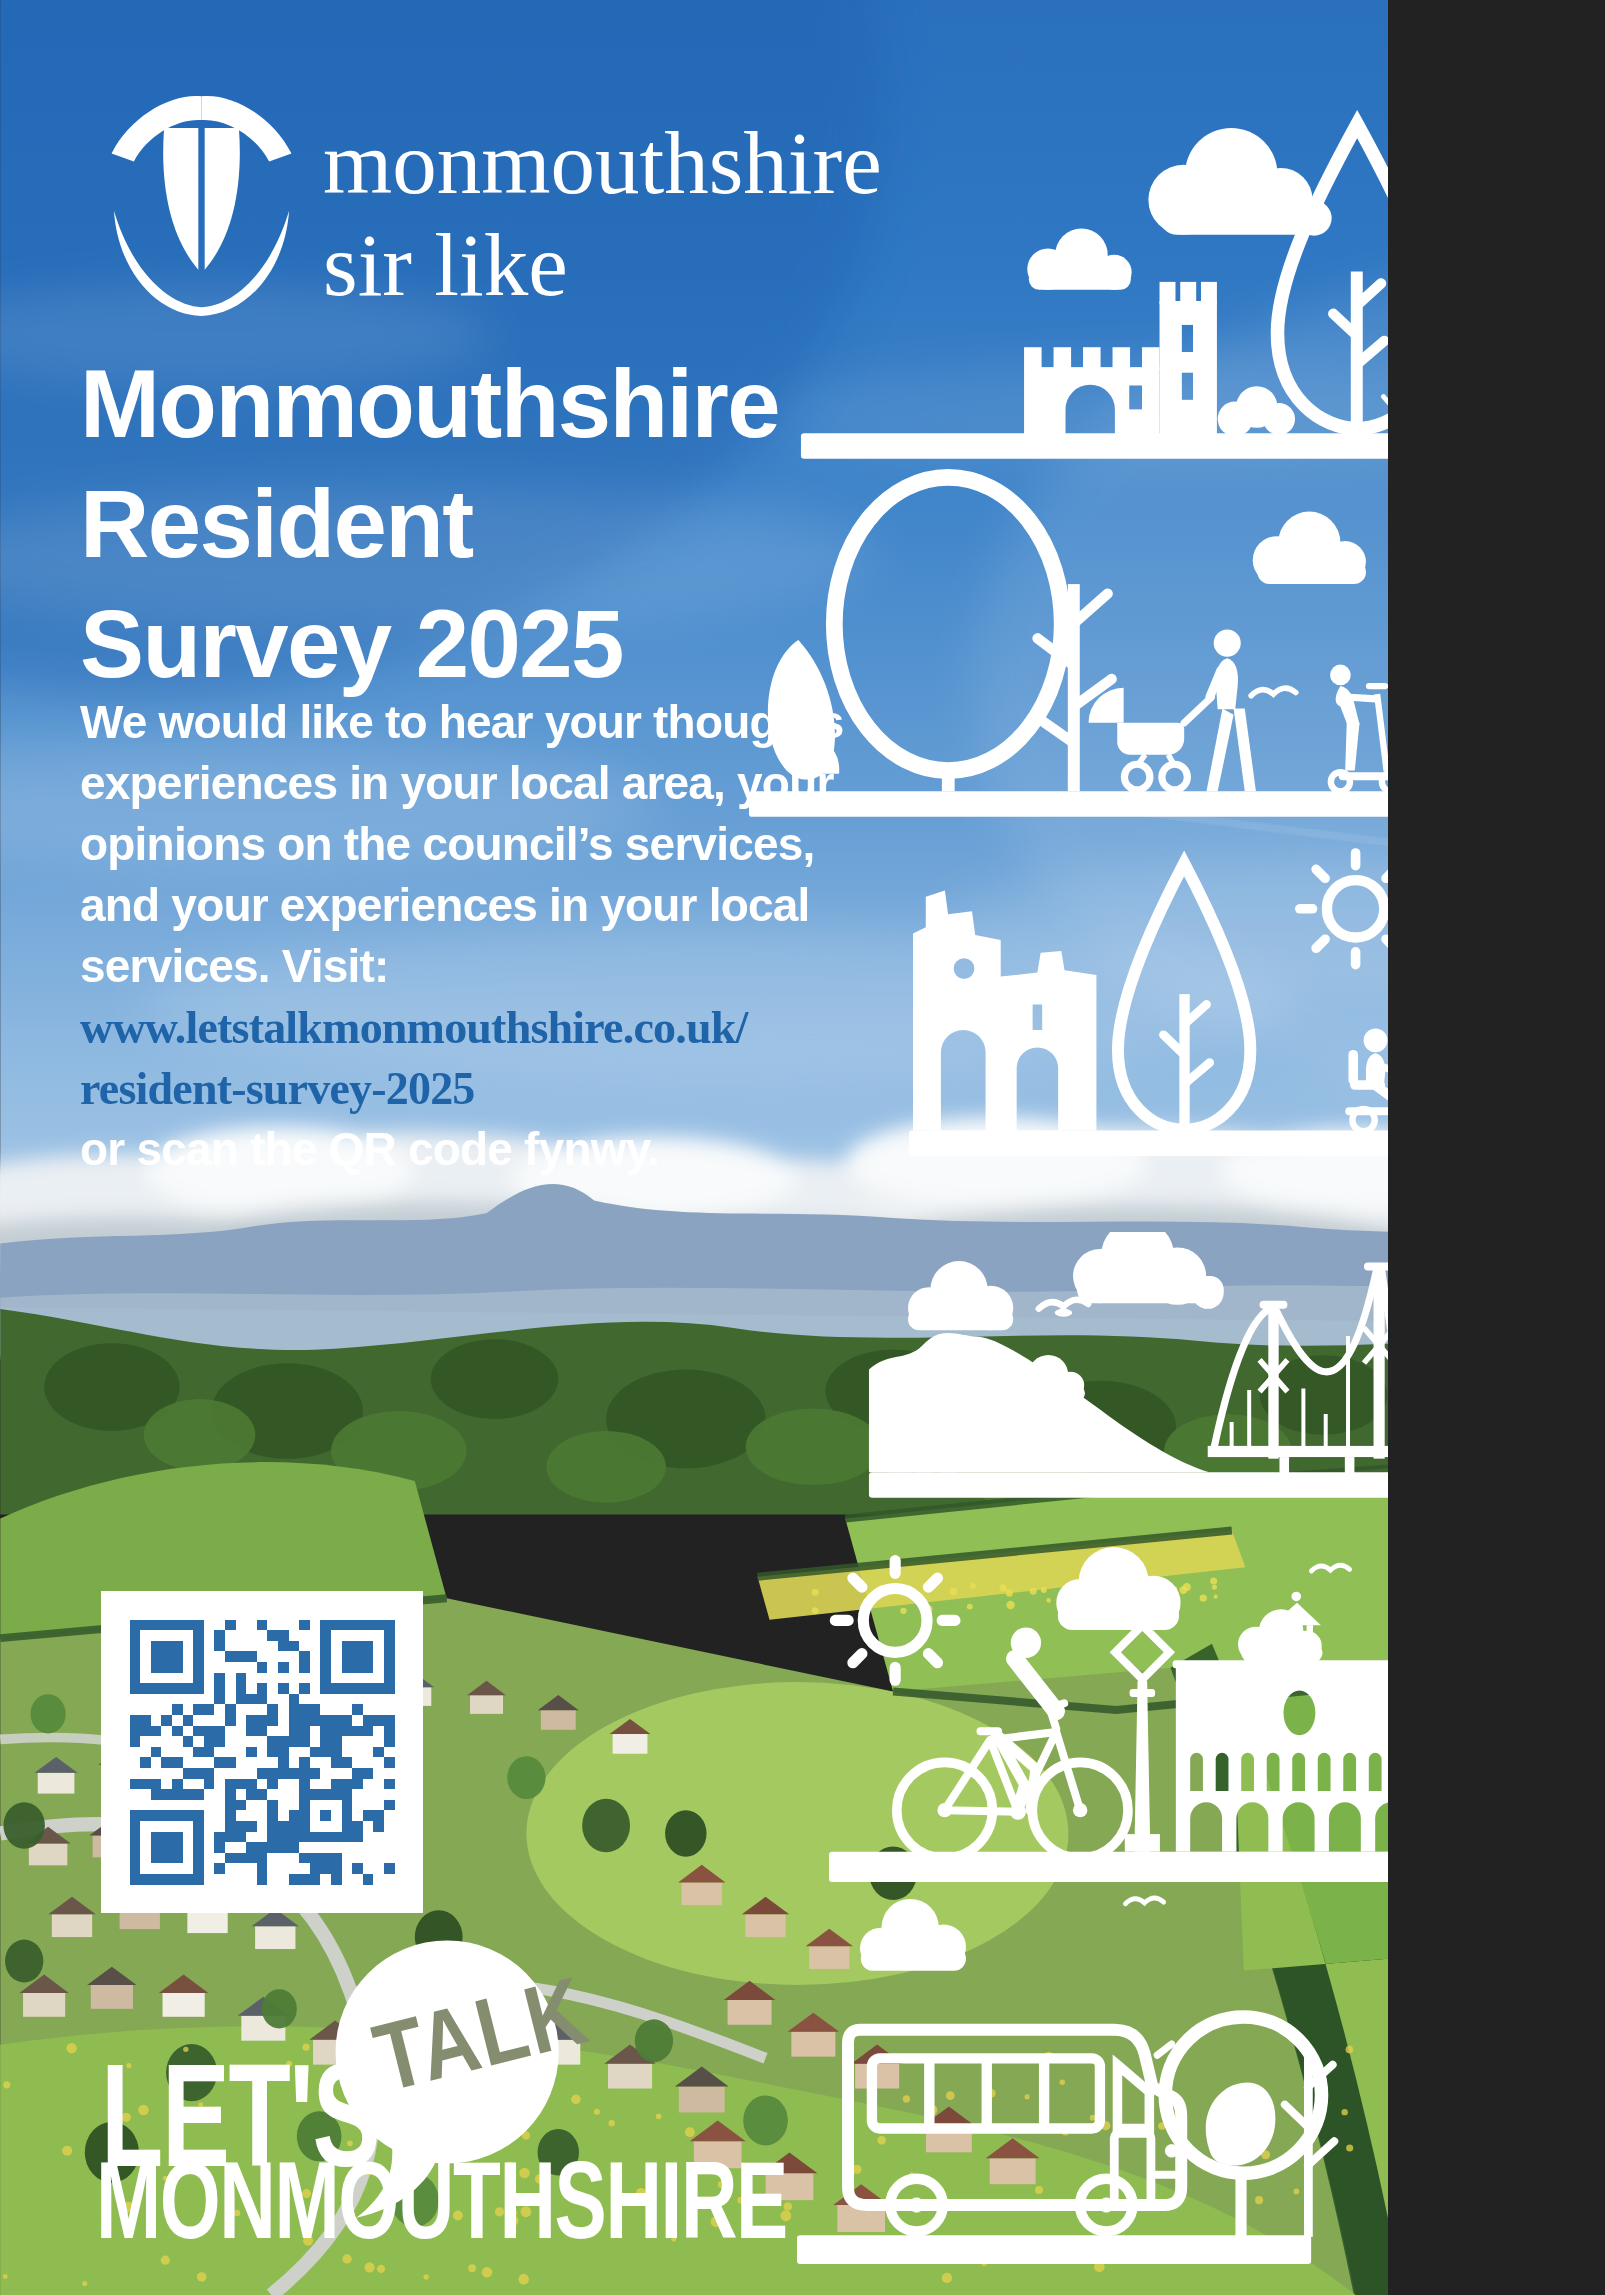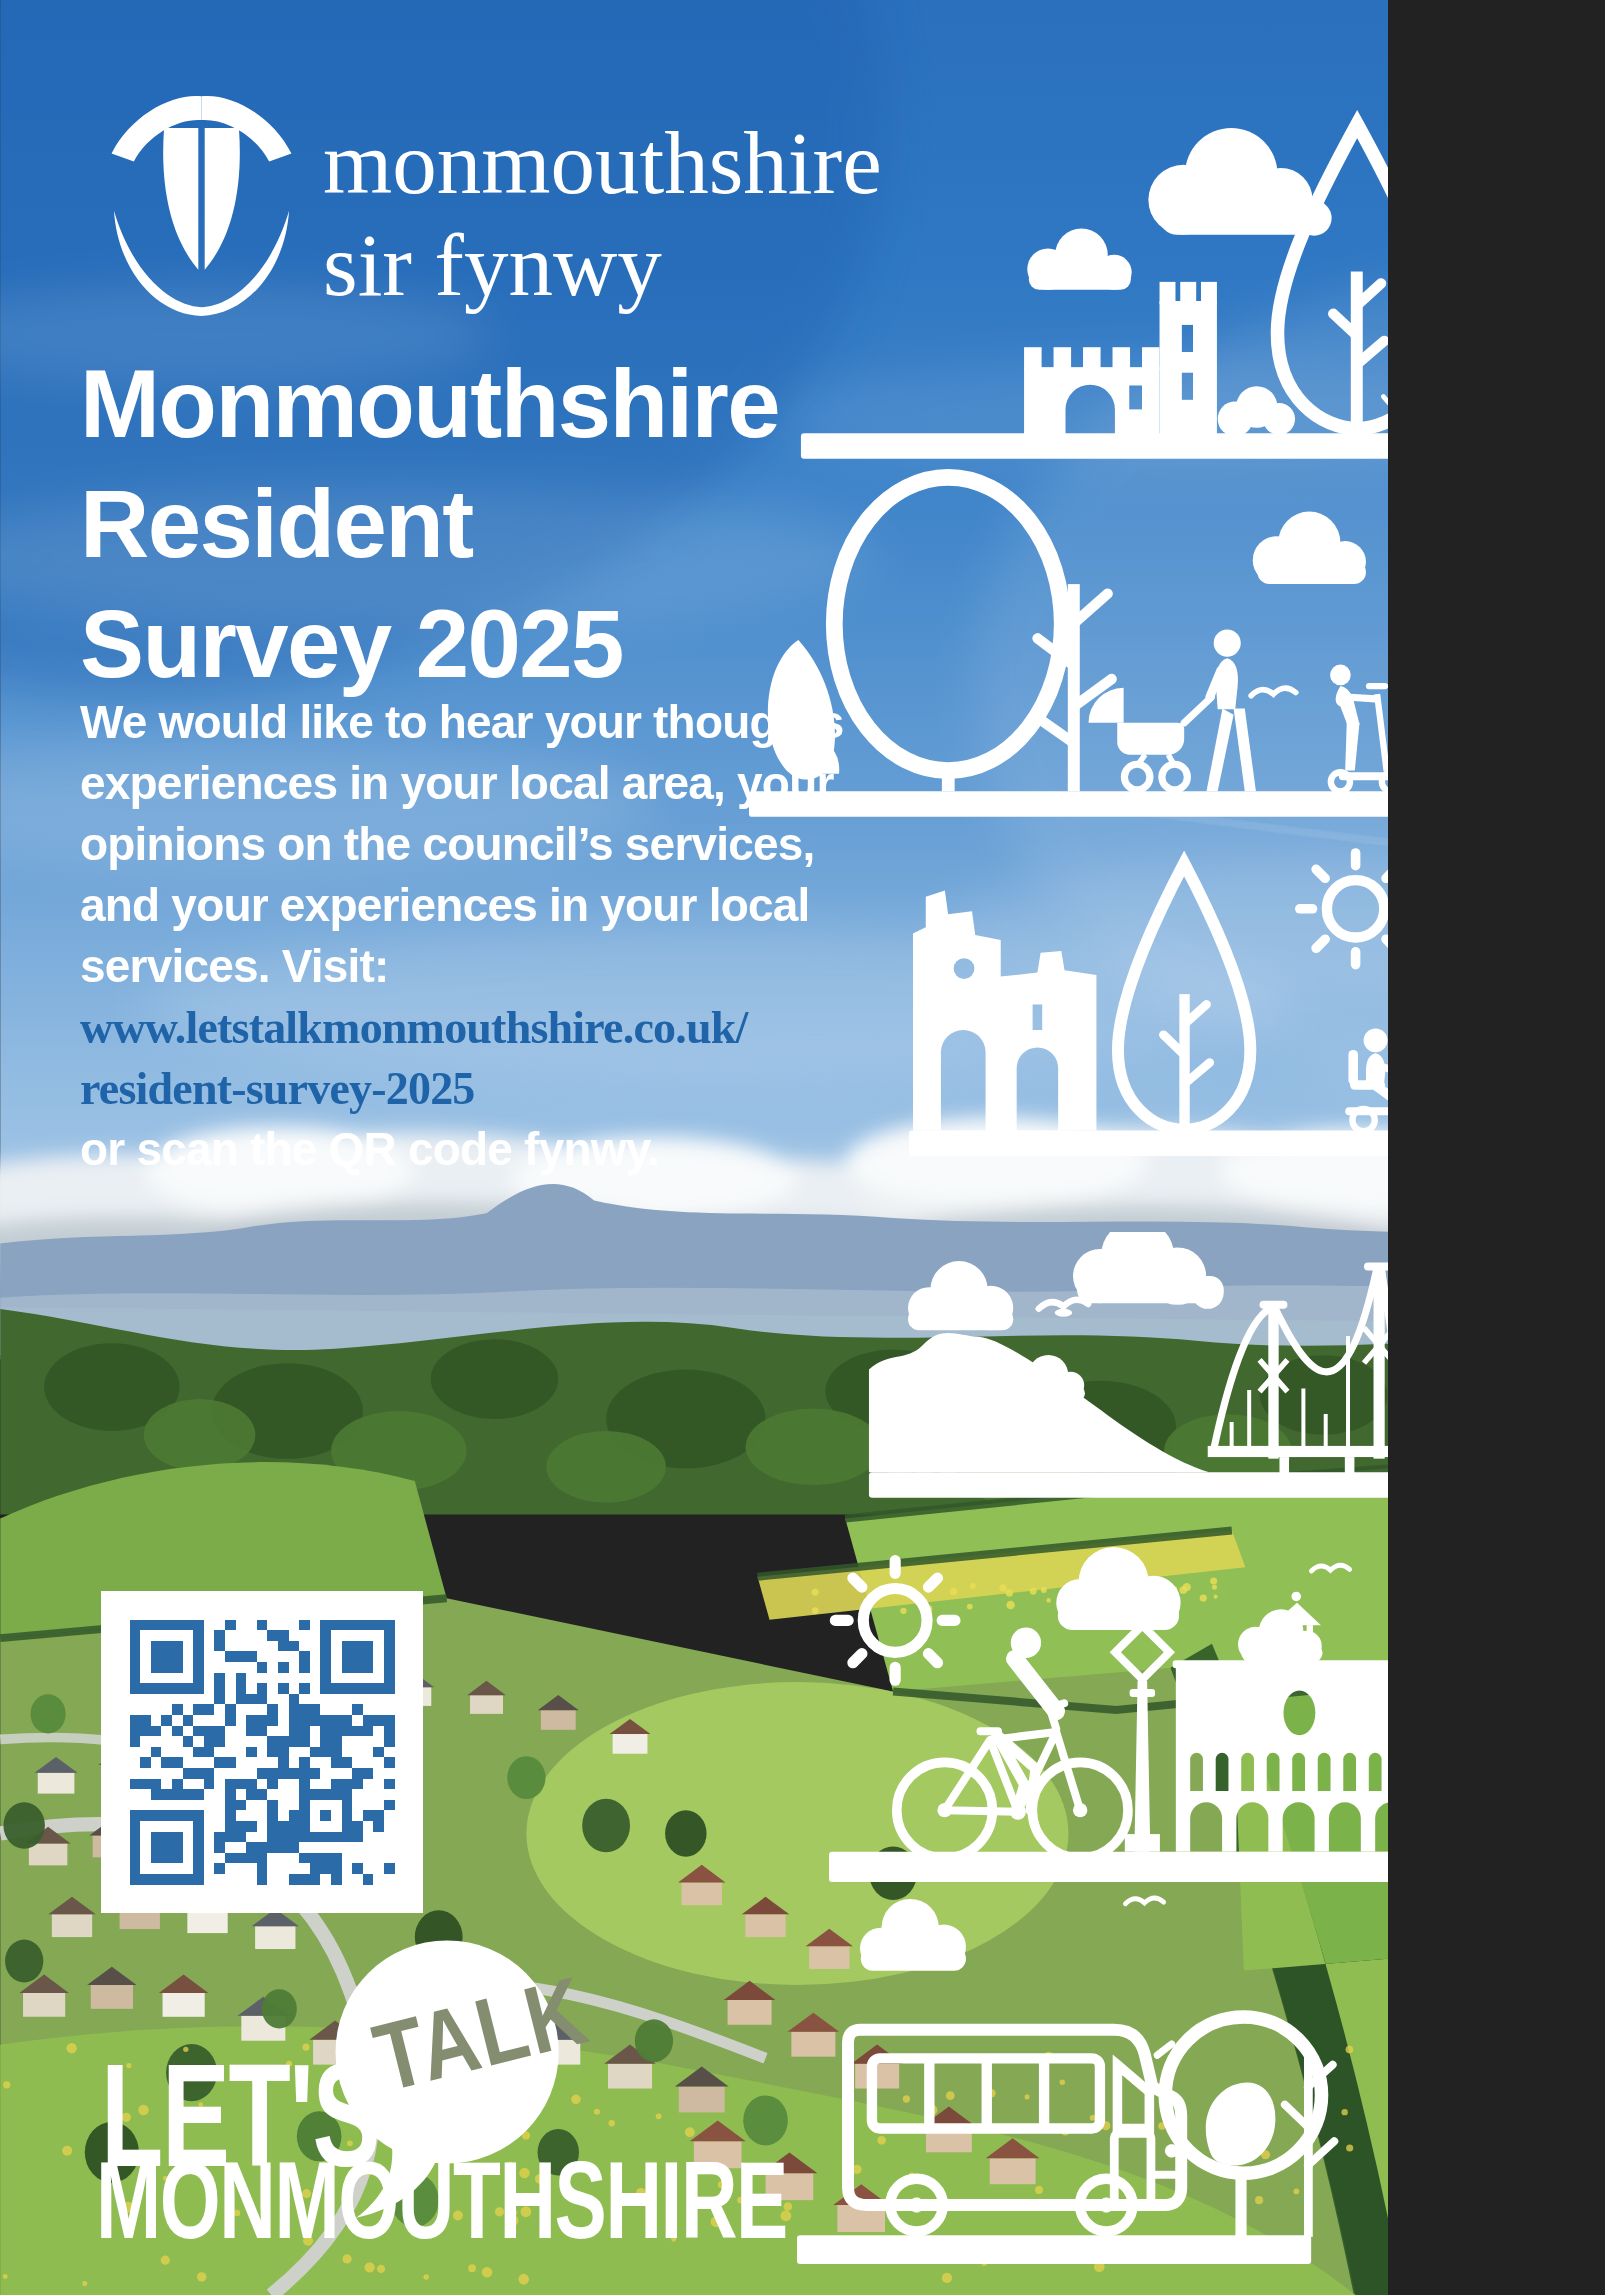--- a/index.html
+++ b/index.html
@@ -468,21 +468,21 @@
       <path d="M12,96 C36,48 88,20 125,24 L125,54 C96,52 58,72 40,106 Z"></path>
       <path d="M238,96 C214,48 162,20 125,24 L125,54 C154,52 192,72 210,106 Z"></path>
       <path d="M118,6 L125,24 L132,6 Z" opacity="0"></path>
       <path d="M15,168 C40,252 90,288 125,289 C160,288 210,252 235,168 C230,244 180,299 125,300
                C70,299 20,244 15,168 Z"></path>
       <path d="M78,64 L121,64 L121,242 C90,206 72,146 78,64 Z"></path>
       <path d="M129,64 L172,64 C178,146 160,206 129,242 Z"></path>
     </svg>
     <div class="wordmark">
       <div>monmouthshire</div>
-      <div>sir fynwy</div>
+      <div>sir like</div>
     </div>
   </div>
 
   <h1 class="title">
     <span>Monmouthshire</span>
     <span>Resident</span>
     <span>Survey 2025</span>
   </h1>
 
   <div class="intro">

